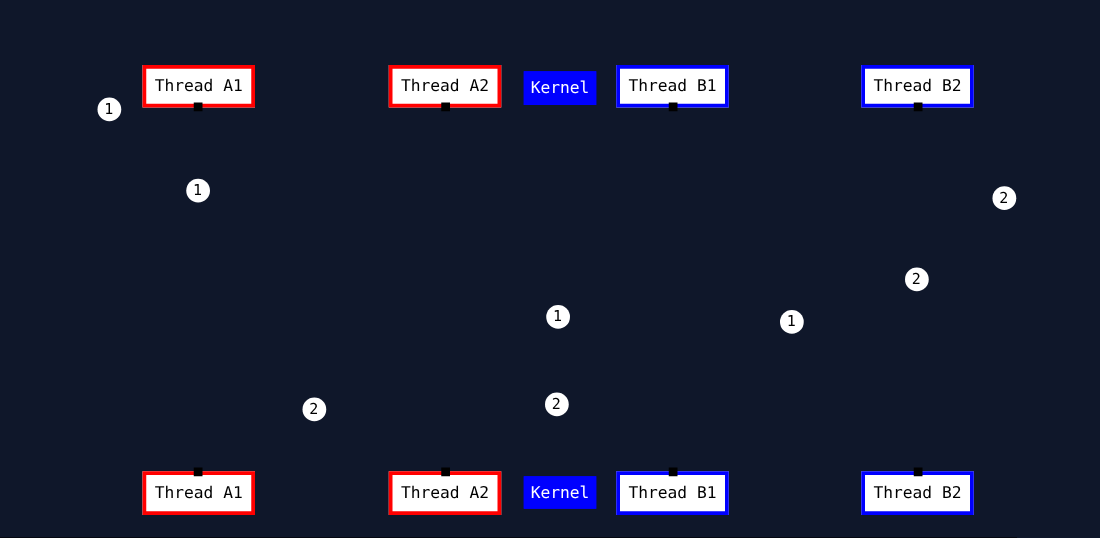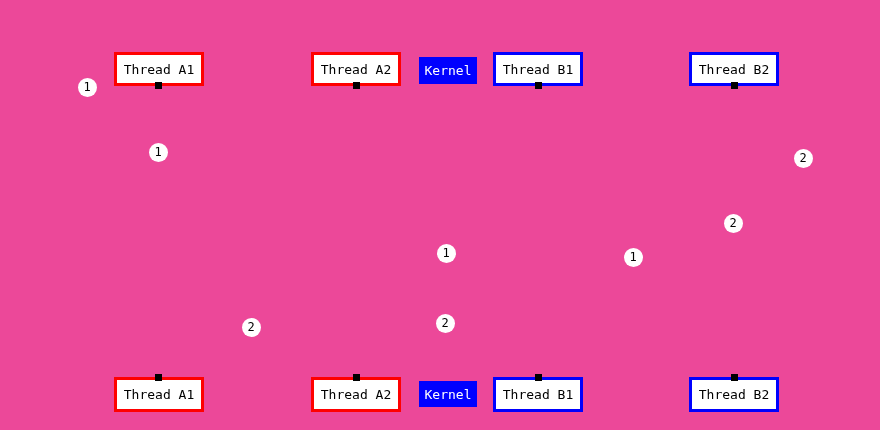--- a/index.html
+++ b/index.html
@@ -39,21 +39,21 @@
     display: flex;
     align-items: center;
     justify-content: center;
     font-size: 12px;
     line-height: 1;
   }
 </style>
 </head>
 <body>
 
-<div class="canvas" id="canvas" style="width: 880px; height: 430px; background: #ec4899;">
+<div class="canvas" id="canvas" style="width: 880px; height: 430px; background: #0f172a;">
     <div class="pbox" style="left: 114px; top: 52px; width: 90px; height: 34px; background: rgb(255, 255, 255); border: 3px solid rgb(255, 0, 0);">
     <span class="plabel" style="color: rgb(0, 0, 0);">Thread A1</span>
   </div>
     <div class="pbox" style="left: 114px; top: 377px; width: 90px; height: 35px; background: rgb(255, 255, 255); border: 3px solid rgb(255, 0, 0);">
     <span class="plabel" style="color: rgb(0, 0, 0);">Thread A1</span>
   </div>
     <div class="tick" style="left: 155px; top: 82px; width: 7px; height: 7px;"></div>
     <div class="tick" style="left: 155px; top: 374px; width: 7px; height: 7px;"></div>
     <div class="pbox" style="left: 311px; top: 52px; width: 90px; height: 34px; background: rgb(255, 255, 255); border: 3px solid rgb(255, 0, 0);">
     <span class="plabel" style="color: rgb(0, 0, 0);">Thread A2</span>

